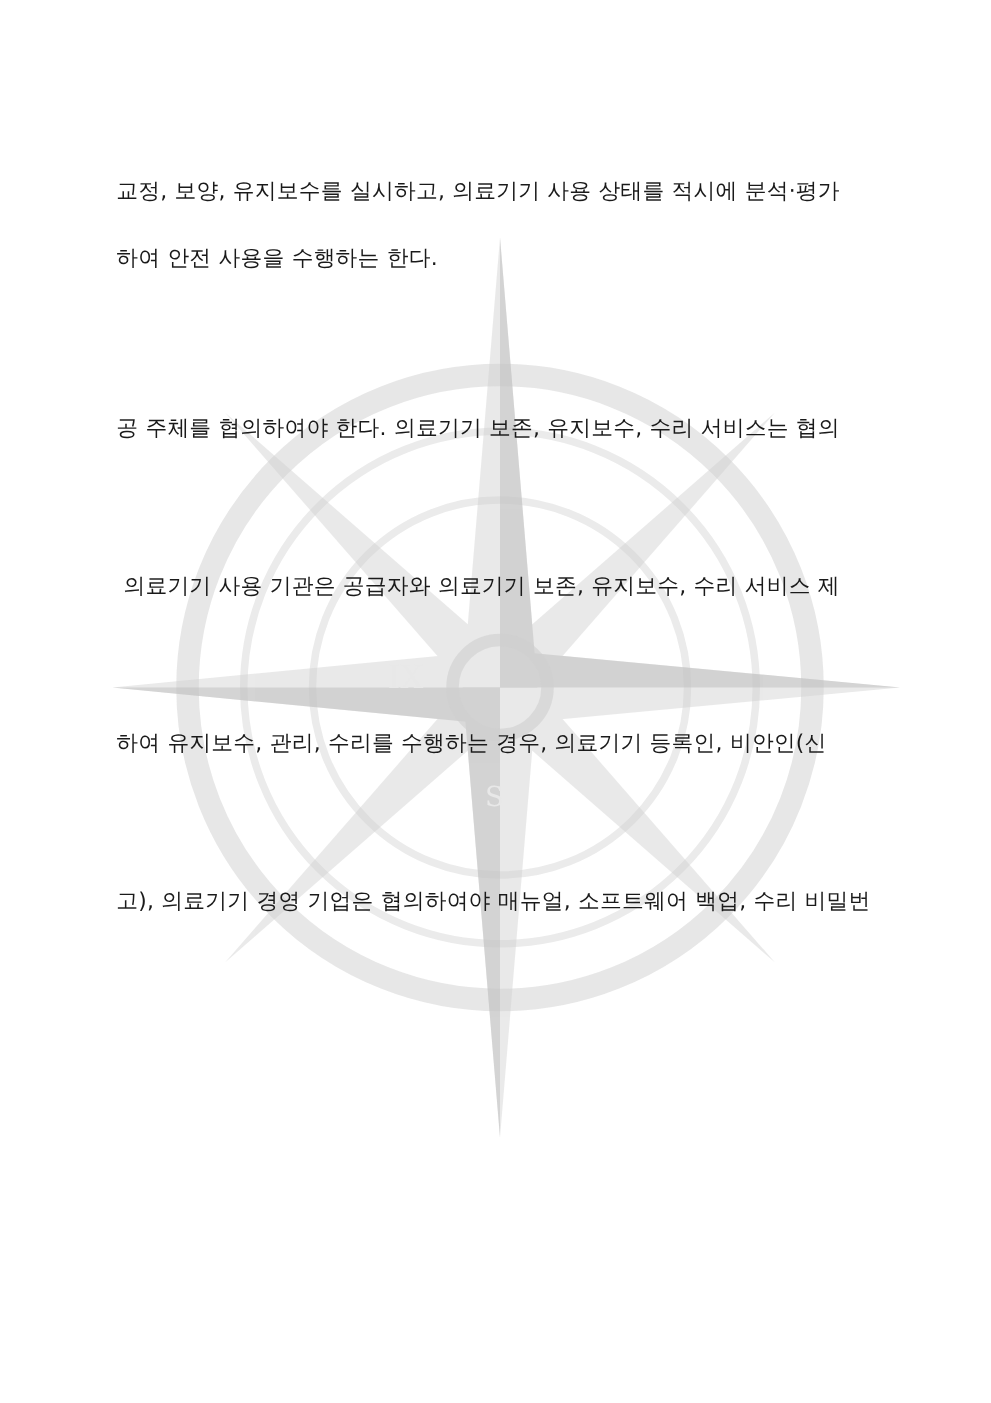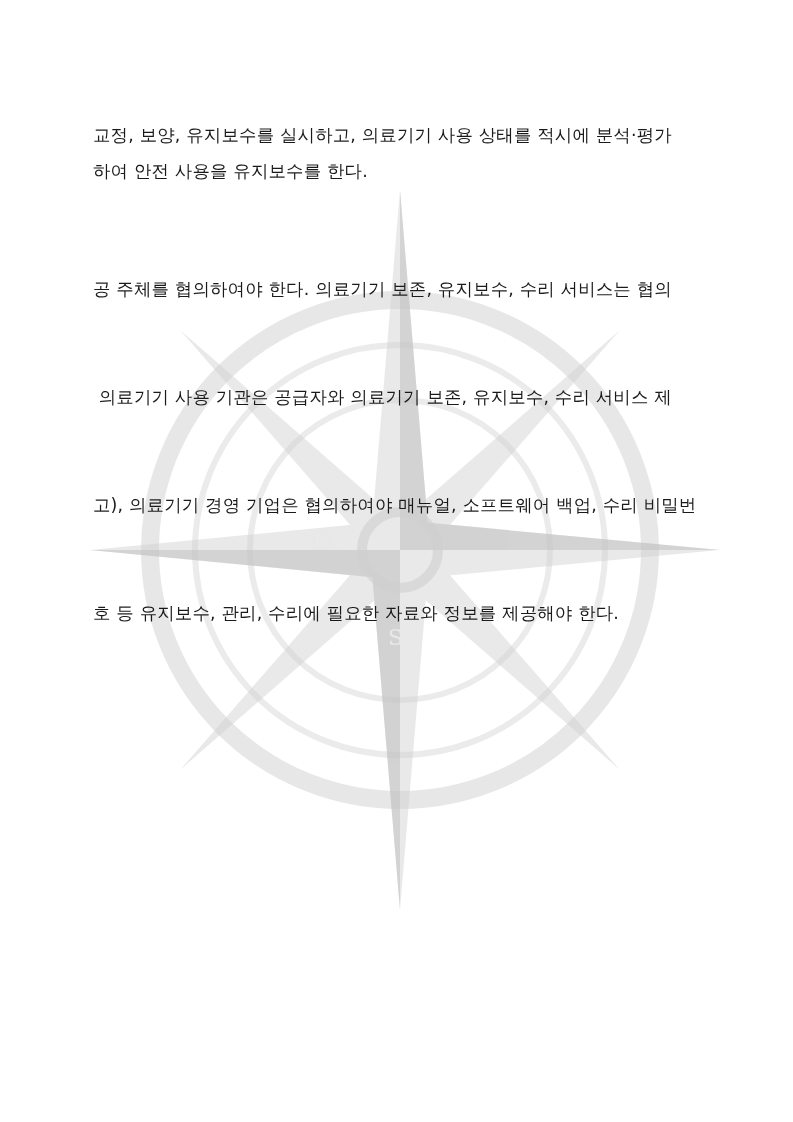--- a/index.html
+++ b/index.html
@@ -33,20 +33,21 @@
     }
     .para {
       font-size: 17.4px;
       line-height: 36px;
       margin: 0 0 10px 0;
       letter-spacing: 0.2px;
     }
     .line {
       display: block;
       white-space: nowrap;
+      margin-top: 18px;
     }
   </style>
 </head>
 <body>
 
 <svg class="watermark" viewBox="0 0 660 760" xmlns="http://www.w3.org/2000/svg">
   <g fill="none" stroke="#d4d4d4" stroke-width="18" opacity="0.55">
     <circle cx="330" cy="380" r="250"></circle>
   </g>
   <g fill="none" stroke="#dedede" stroke-width="6" opacity="0.6">
@@ -67,23 +68,23 @@
   </g>
   <circle cx="330" cy="380" r="38" fill="none" stroke="#cfcfcf" stroke-width="10" opacity="0.6"></circle>
   <text x="240" y="380" font-family="DejaVu Serif, serif" font-size="26" fill="#e8e8e8">IX</text>
   <text x="318" y="475" font-family="DejaVu Serif, serif" font-size="22" fill="#e8e8e8">S</text>
 </svg>
 
 <main class="page">
 
   <p class="para">
     <span class="line">교정, 보양, 유지보수를 실시하고, 의료기기 사용 상태를 적시에 분석·평가</span>
-    <span class="line">하여 안전 사용을 유지보수를 한다.</span>
+    <span class="line">하여 안전 사용을 수행하는 한다.</span>
   </p>
 
   <p class="para" style="white-space:pre;">
     <span class="line">공 주체를 협의하여야 한다. 의료기기 보존, 유지보수, 수리 서비스는 협의</span>
     <span class="line" style="white-space:pre;"> 의료기기 사용 기관은 공급자와 의료기기 보존, 유지보수, 수리 서비스 제</span>
+    <span class="line">하여 유지보수, 관리, 수리를 수행하는 경우, 의료기기 등록인, 비안인(신</span>
     <span class="line">고), 의료기기 경영 기업은 협의하여야 매뉴얼, 소프트웨어 백업, 수리 비밀번</span>
-    <span class="line">호 등 유지보수, 관리, 수리에 필요한 자료와 정보를 제공해야 한다.</span>
   </p>
 
 </main>
 
 </body></html>

